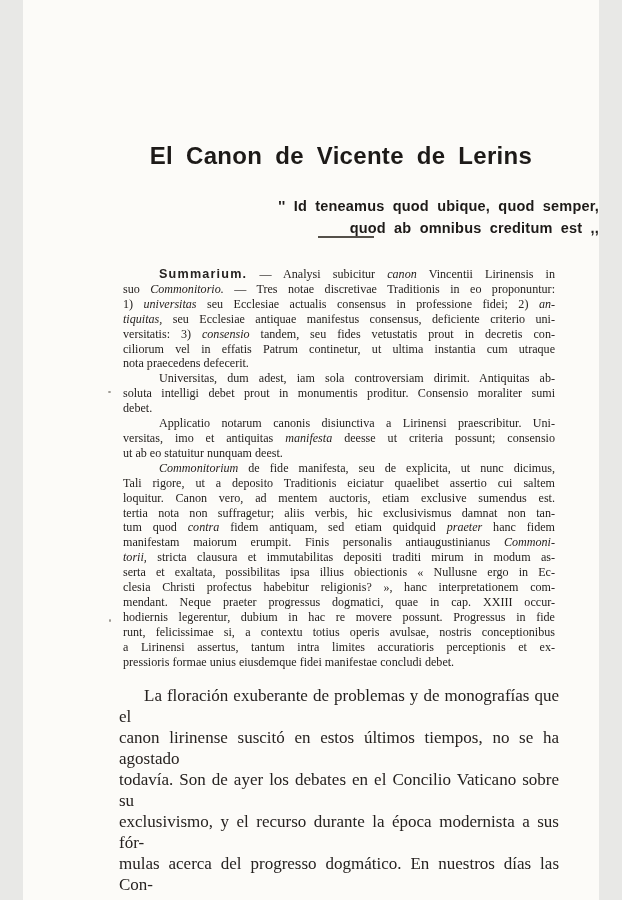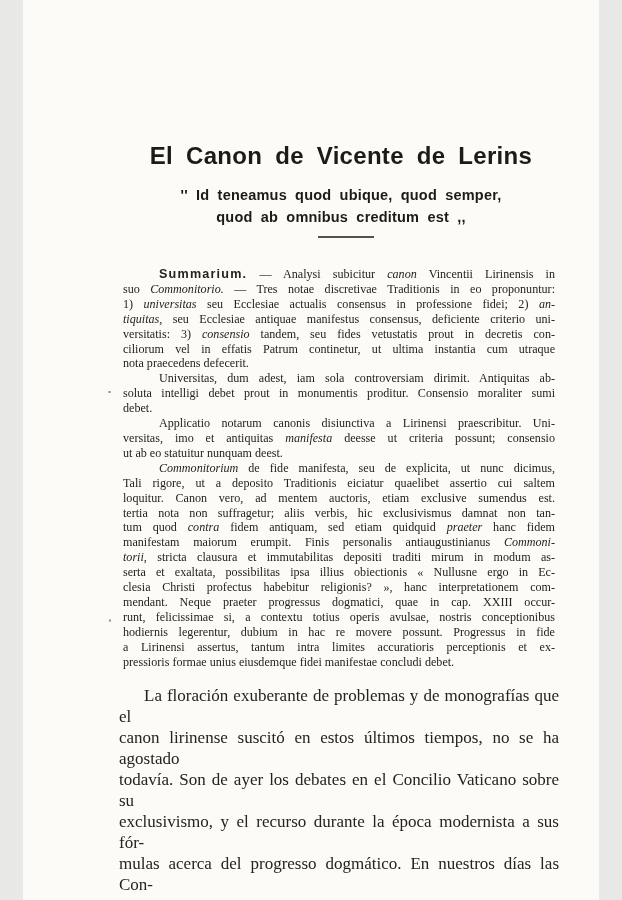--- a/index.html
+++ b/index.html
@@ -34,25 +34,26 @@
     font-weight: bold;
     color: #1d1a18;
   }
   .title {
     font-size: 24px;
     letter-spacing: 0.3px;
     word-spacing: 6px;
     line-height: 28px;
   }
   .subtitle {
-    margin-top: 14px;
+    margin-top: 25px;
     font-size: 14.5px;
     line-height: 22px;
     word-spacing: 4px;
     letter-spacing: 0.2px;
+    text-align: right;
   }
   .divider {
     position: absolute;
     left: 295px; top: 236px;
     width: 56px; height: 2px;
     background: #54504a;
   }
 
   .summarium {
     position: absolute;
@@ -128,22 +129,22 @@
         <div class="tline firstline"><span class="it">Commonitorium</span><span> de fide manifesta, seu de explicita, ut nunc dicimus,</span></div>
         <div class="tline"><span>Tali rigore, ut a deposito Traditionis eiciatur quaelibet assertio cui saltem</span></div>
         <div class="tline"><span>loquitur. Canon vero, ad mentem auctoris, etiam exclusive sumendus est.</span></div>
         <div class="tline"><span>tertia nota non suffragetur; aliis verbis, hic exclusivismus damnat non tan-</span></div>
         <div class="tline"><span>tum quod </span><span class="it">contra</span><span> fidem antiquam, sed etiam quidquid </span><span class="it">praeter</span><span> hanc fidem</span></div>
         <div class="tline"><span>manifestam maiorum erumpit. Finis personalis antiaugustinianus </span><span class="it">Commoni-</span></div>
         <div class="tline"><span class="it">torii,</span><span> stricta clausura et immutabilitas depositi traditi mirum in modum as-</span></div>
         <div class="tline"><span>serta et exaltata, possibilitas ipsa illius obiectionis « Nullusne ergo in Ec-</span></div>
         <div class="tline"><span>clesia Christi profectus habebitur religionis? », hanc interpretationem com-</span></div>
         <div class="tline"><span>mendant. Neque praeter progressus dogmatici, quae in cap. XXIII occur-</span></div>
+        <div class="tline"><span>hodiernis legerentur, dubium in hac re movere possunt. Progressus in fide</span></div>
         <div class="tline"><span>runt, felicissimae si, a contextu totius operis avulsae, nostris conceptionibus</span></div>
-        <div class="tline"><span>hodiernis legerentur, dubium in hac re movere possunt. Progressus in fide</span></div>
         <div class="tline"><span>a Lirinensi assertus, tantum intra limites accuratioris perceptionis et ex-</span></div>
         <div class="tline lastline"><span>pressioris formae unius eiusdemque fidei manifestae concludi debet.</span></div>
       </div>
     </div>
 
   <div class="bodytext" id="bodytext">
       <div class="para">
         <div class="tline firstline"><span>La floración exuberante de problemas y de monografías que el</span></div>
         <div class="tline"><span>canon lirinense suscitó en estos últimos tiempos, no se ha agostado</span></div>
         <div class="tline"><span>todavía. Son de ayer los debates en el Concilio Vaticano sobre su</span></div>

